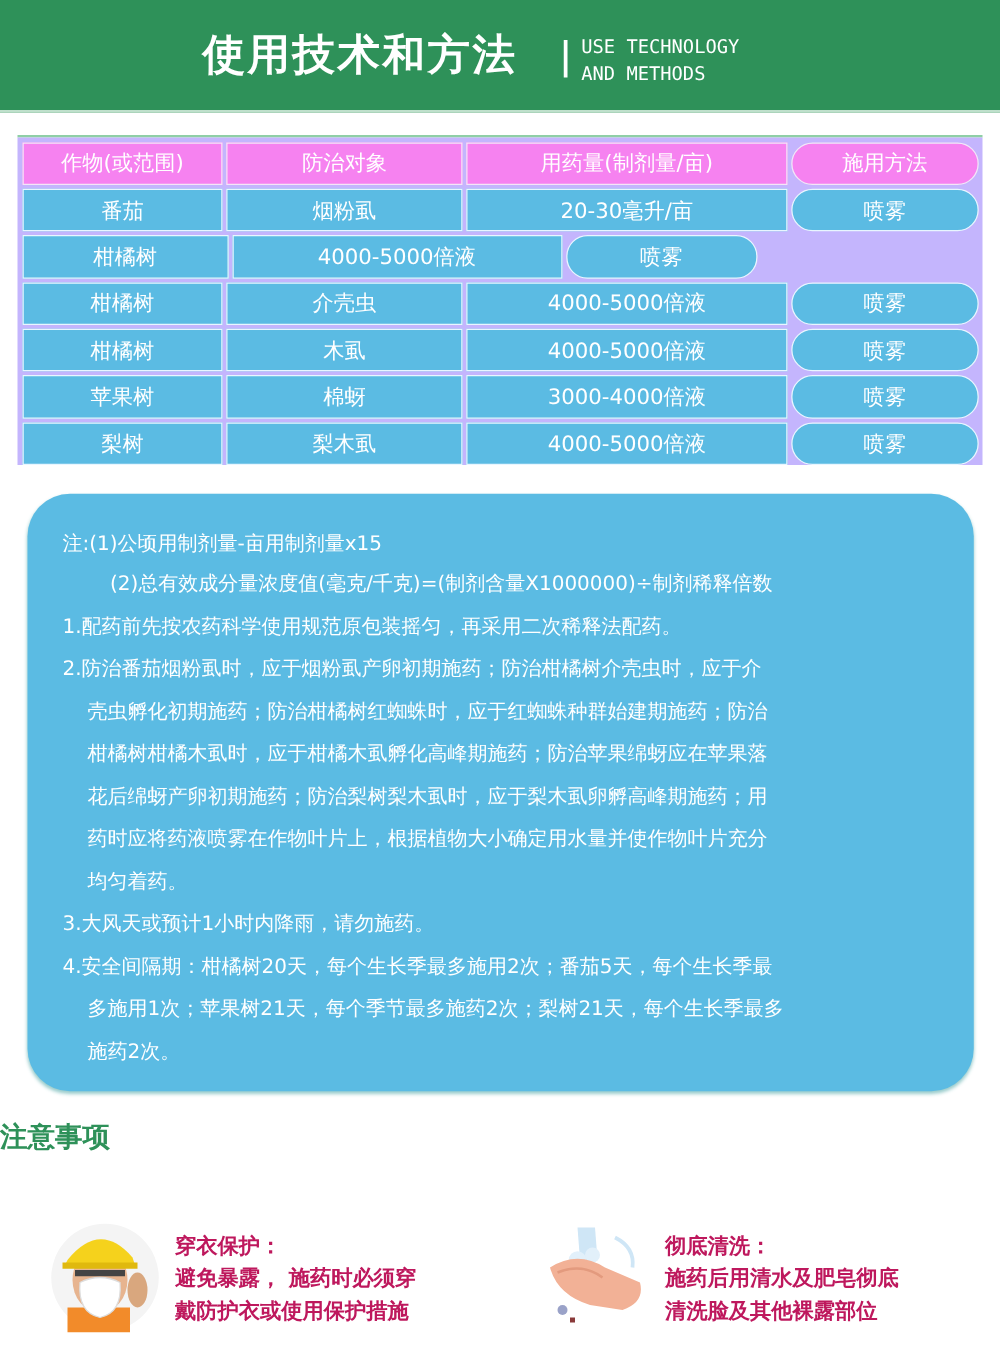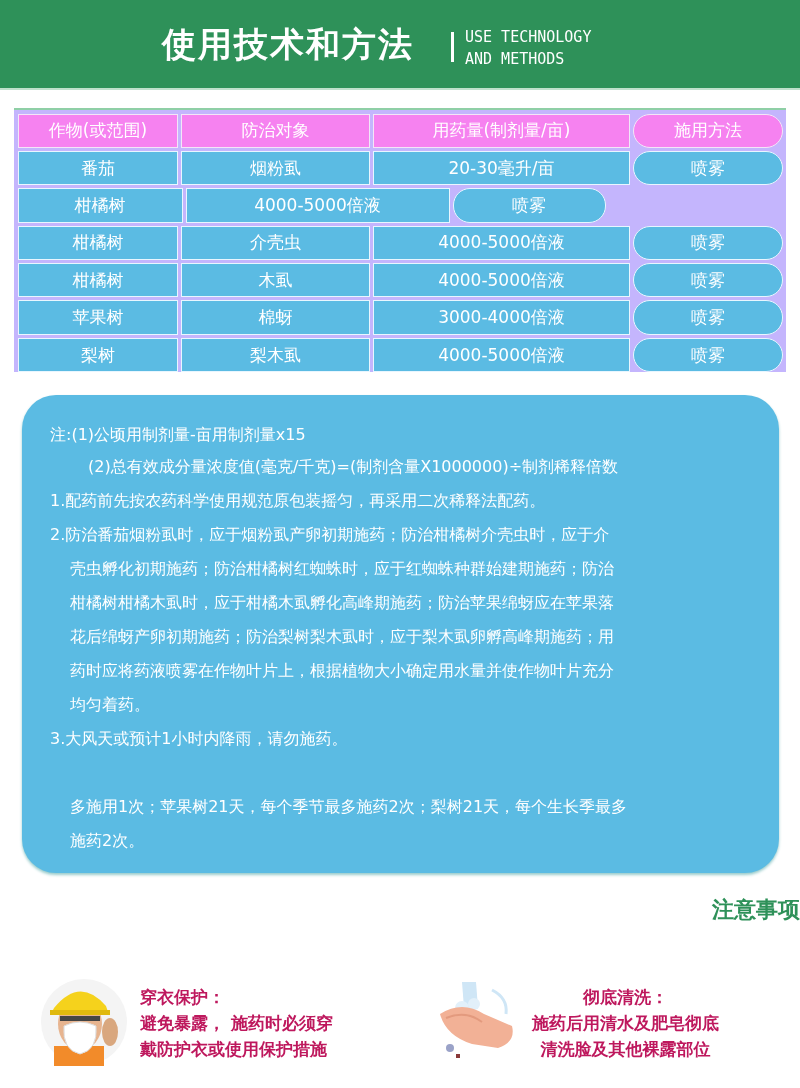--- a/index.html
+++ b/index.html
@@ -10,21 +10,21 @@
   .banner-en{position:absolute;left:465px;top:26px;color:#fff;font-family:"DejaVu Sans Mono",monospace;font-size:15px;line-height:22px;}
   .topline{position:absolute;left:14px;top:108px;width:772px;height:2px;background:#8fcfa6;}
   .table{position:absolute;left:14px;top:110px;width:772px;height:262px;background:#c4b5fd;box-sizing:border-box;padding:2px;}
   .trow{display:flex;height:37.4px;}
   .cell{box-sizing:border-box;margin:1.5px;border:1.5px solid #e8f6ff;color:#fff;font-size:17px;display:flex;align-items:center;justify-content:center;}
   .hcell{background:#f682f0;border-color:#f3e6f8;}
   .bcell{background:#5bbbe3;}
   .c0{width:165px;}.c1{width:193px;}.c2{width:264px;}.c3{width:153px;border-radius:17px;}
   .notes{position:absolute;left:22px;top:395px;width:757px;height:478px;background:#5bbbe3;border-radius:34px;box-shadow:0 2px 3px #9cc;}
   .nline{position:absolute;color:#fff;font-size:16px;line-height:20px;white-space:nowrap;}
-  .subtitle{position:absolute;left:0;width:800px;top:895px;text-align:right;color:#2e9159;font-size:22px;font-weight:bold;}
+  .subtitle{position:absolute;left:0;width:800px;top:895px;text-align:left;color:#2e9159;font-size:22px;font-weight:bold;}
   .tip{position:absolute;top:978px;}
   .tip-img{position:absolute;width:88px;height:88px;border-radius:44px;}
   .tip-text{position:absolute;color:#be185d;font-size:17px;font-weight:bold;line-height:26px;white-space:nowrap;}
 </style>
 </head>
 <body>
 
 <div class="banner">
   <div class="banner-title">使用技术和方法</div>
   <div class="banner-bar"></div>
@@ -84,20 +84,21 @@
   <div class="nline" style="left:28px;top:30px;">注:(1)公顷用制剂量-亩用制剂量x15</div>
   <div class="nline" style="left:66px;top:62px;">(2)总有效成分量浓度值(毫克/千克)=(制剂含量X1000000)÷制剂稀释倍数</div>
   <div class="nline" style="left:28px;top:96px;">1.配药前先按农药科学使用规范原包装摇匀，再采用二次稀释法配药。</div>
   <div class="nline" style="left:28px;top:130px;">2.防治番茄烟粉虱时，应于烟粉虱产卵初期施药；防治柑橘树介壳虫时，应于介</div>
   <div class="nline" style="left:48px;top:164px;">壳虫孵化初期施药；防治柑橘树红蜘蛛时，应于红蜘蛛种群始建期施药；防治</div>
   <div class="nline" style="left:48px;top:198px;">柑橘树柑橘木虱时，应于柑橘木虱孵化高峰期施药；防治苹果绵蚜应在苹果落</div>
   <div class="nline" style="left:48px;top:232px;">花后绵蚜产卵初期施药；防治梨树梨木虱时，应于梨木虱卵孵高峰期施药；用</div>
   <div class="nline" style="left:48px;top:266px;">药时应将药液喷雾在作物叶片上，根据植物大小确定用水量并使作物叶片充分</div>
   <div class="nline" style="left:48px;top:300px;">均匀着药。</div>
   <div class="nline" style="left:28px;top:334px;">3.大风天或预计1小时内降雨，请勿施药。</div>
+  <div class="nline" style="left:28px;top:368px;">4.安全间隔期：柑橘树20天，每个生长季最多施用2次；番茄5天，每个生长季最</div>
   <div class="nline" style="left:48px;top:402px;">多施用1次；苹果树21天，每个季节最多施药2次；梨树21天，每个生长季最多</div>
   <div class="nline" style="left:48px;top:436px;">施药2次。</div>
 </div>
 
 <div class="subtitle">注意事项</div>
 
 <div class="tip" style="left:40px;">
   <div class="tip-img" style="left:0;top:0;">
     <svg width="88" height="88" viewBox="0 0 88 88">
       <circle cx="44" cy="44" r="43" fill="#f4f4f4"></circle>
@@ -124,18 +125,18 @@
       <path d="M30 4 L44 4 L46 30 L32 30 Z" fill="#cfe6f6"></path>
       <circle cx="30" cy="30" r="7" fill="#e2f0fa"></circle>
       <circle cx="42" cy="26" r="6" fill="#e2f0fa"></circle>
       <path d="M8 36 Q30 22 52 36 L80 48 Q84 64 66 70 L40 66 Q14 58 8 36 Z" fill="#f2b196"></path>
       <path d="M14 40 Q34 32 50 44" stroke="#e39a7e" fill="none" stroke-width="2"></path>
       <circle cx="18" cy="70" r="4" fill="#9aa2c8"></circle>
       <rect x="24" y="76" width="4" height="4" fill="#8a3a3a"></rect>
       <path d="M60 12 Q76 20 74 36" stroke="#cfe6f6" fill="none" stroke-width="3"></path>
     </svg>
   </div>
-  <div class="tip-text" style="left:100px;top:6px;text-align:center;">
+  <div class="tip-text" style="left:100px;top:6px;">
     <div>彻底清洗：</div>
     <div>施药后用清水及肥皂彻底</div>
     <div>清洗脸及其他裸露部位</div>
   </div>
 </div>
 
 </body></html>

